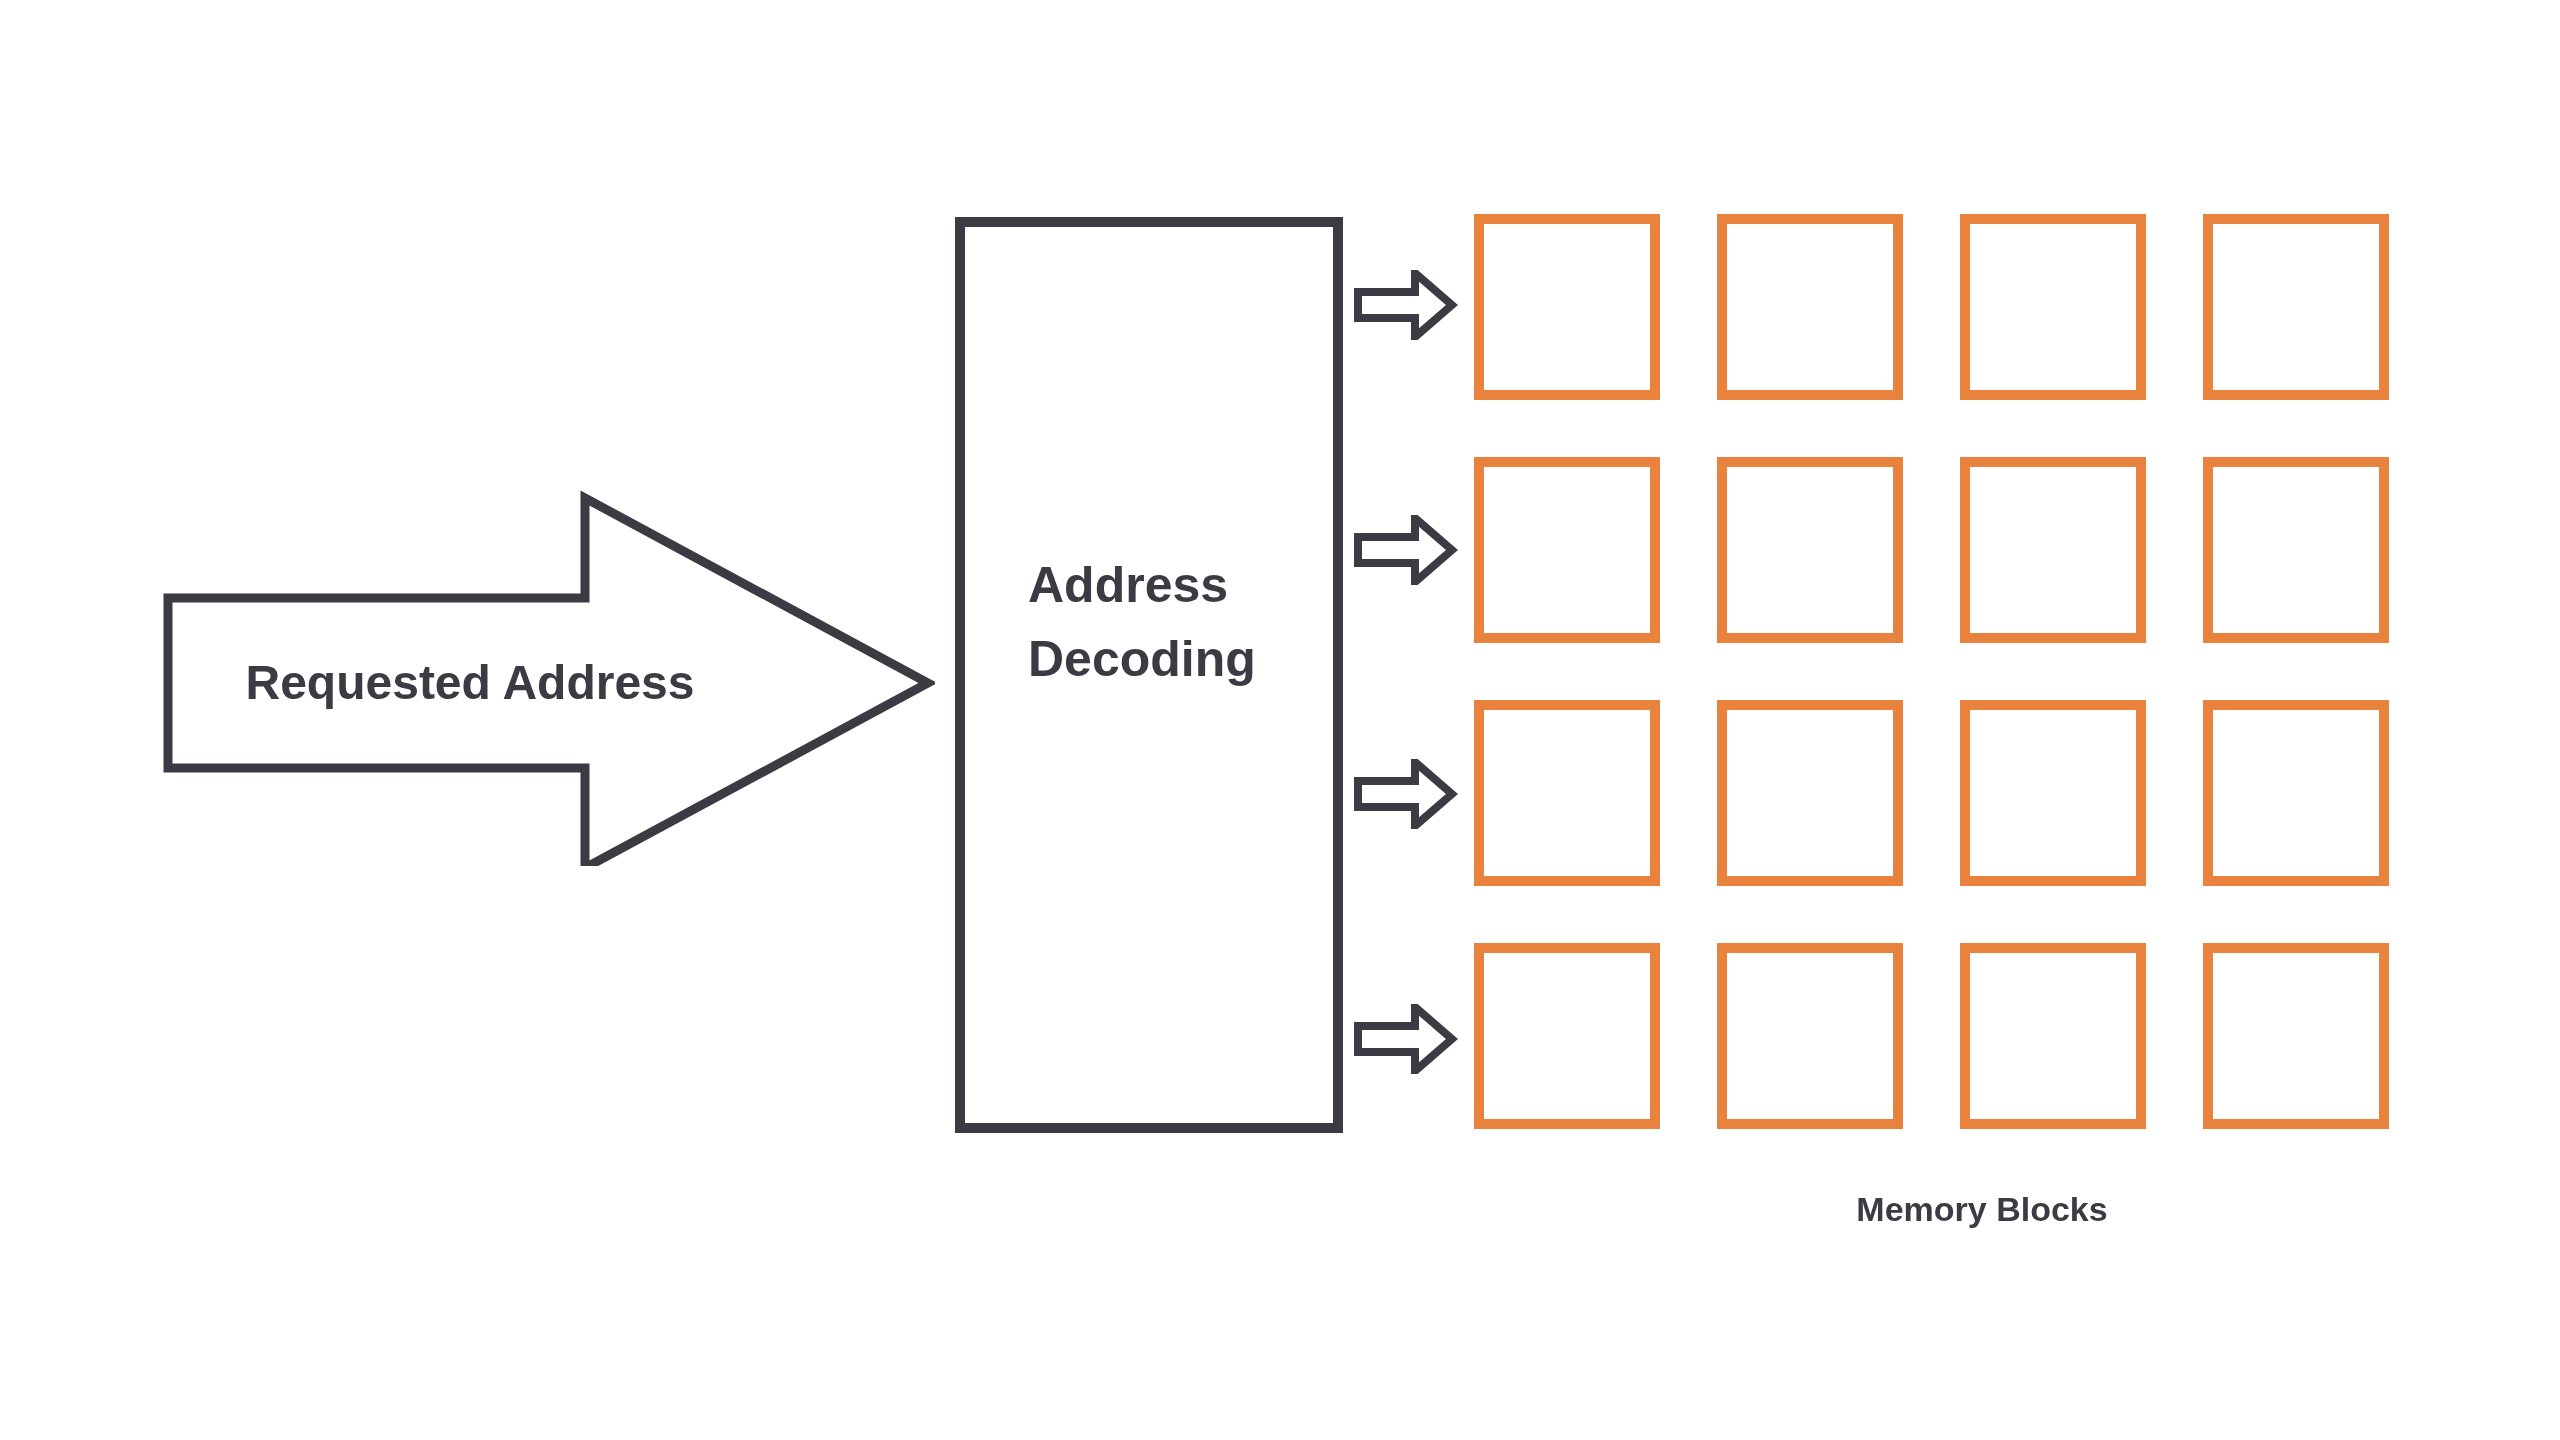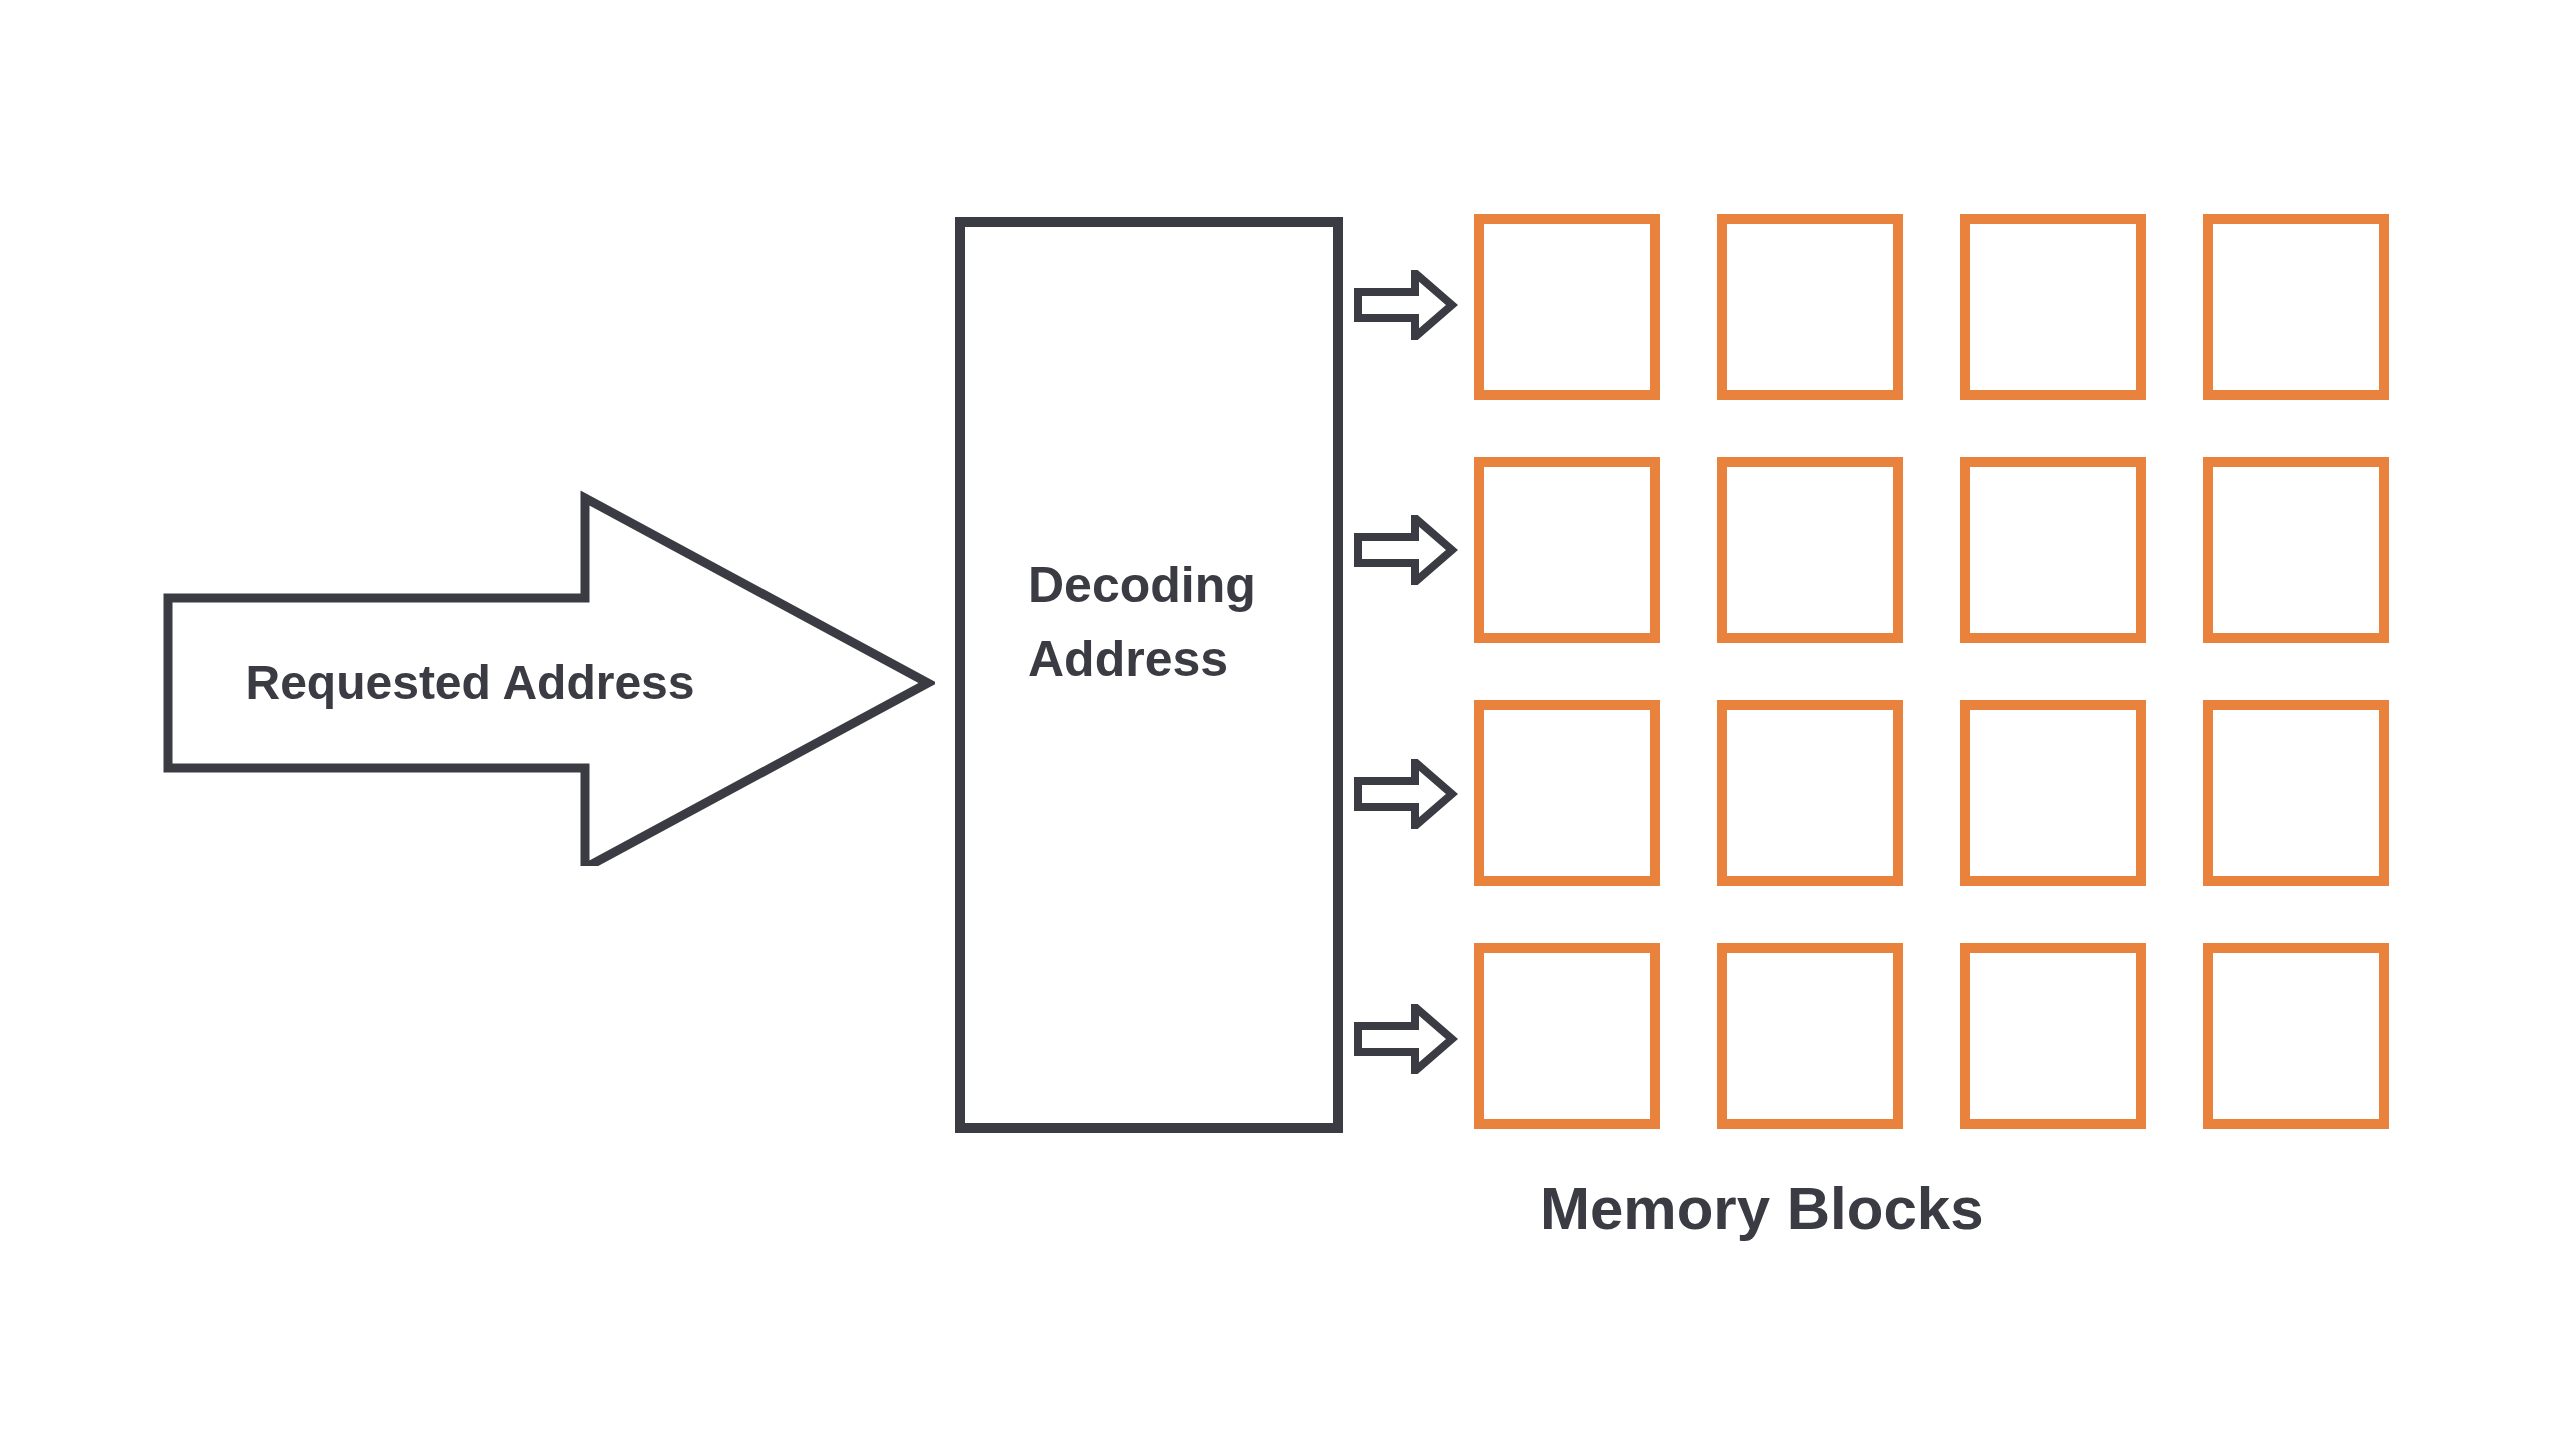--- a/index.html
+++ b/index.html
@@ -104,45 +104,45 @@
   .memory-block {
     width: 186px;
     height: 186px;
     box-sizing: border-box;
     border: 10px solid var(--memory-orange, #E8823D);
     background: var(--shape-fill, #ffffff);
   }
 
   .memory-label {
     position: absolute;
-    left: 1540px;
+    left: 1632px;
     top: 1178px;
     width: 700px;
     height: 62px;
     line-height: 62px;
-    text-align: left;
-    font-size: 60px;
+    text-align: center;
+    font-size: 34px;
     font-weight: bold;
     white-space: nowrap;
   }
 </style>
 </head>
 <body>
 
 <div class="canvas">
 
   <svg class="flow-arrow-svg" viewBox="0 0 775 376" xmlns="http://www.w3.org/2000/svg" aria-hidden="true">
     <polygon points="8,108 425,108 425,8 768,193 425,378 425,278 8,278"></polygon>
   </svg>
   <div class="flow-arrow-label">Requested Address</div>
 
   <div class="decoder-box"></div>
   <div class="decoder-label">
+    <span>Address</span>
     <span>Decoding</span>
-    <span>Address</span>
   </div>
 
   <div class="row-arrows">
       <svg class="row-arrow-icon" viewBox="0 0 106 70" xmlns="http://www.w3.org/2000/svg" aria-hidden="true">
         <path d="M6 22 H63 V3 L100 35 L63 67 V48 H6 Z"></path>
       </svg>
       <svg class="row-arrow-icon" viewBox="0 0 106 70" xmlns="http://www.w3.org/2000/svg" aria-hidden="true">
         <path d="M6 22 H63 V3 L100 35 L63 67 V48 H6 Z"></path>
       </svg>
       <svg class="row-arrow-icon" viewBox="0 0 106 70" xmlns="http://www.w3.org/2000/svg" aria-hidden="true">

